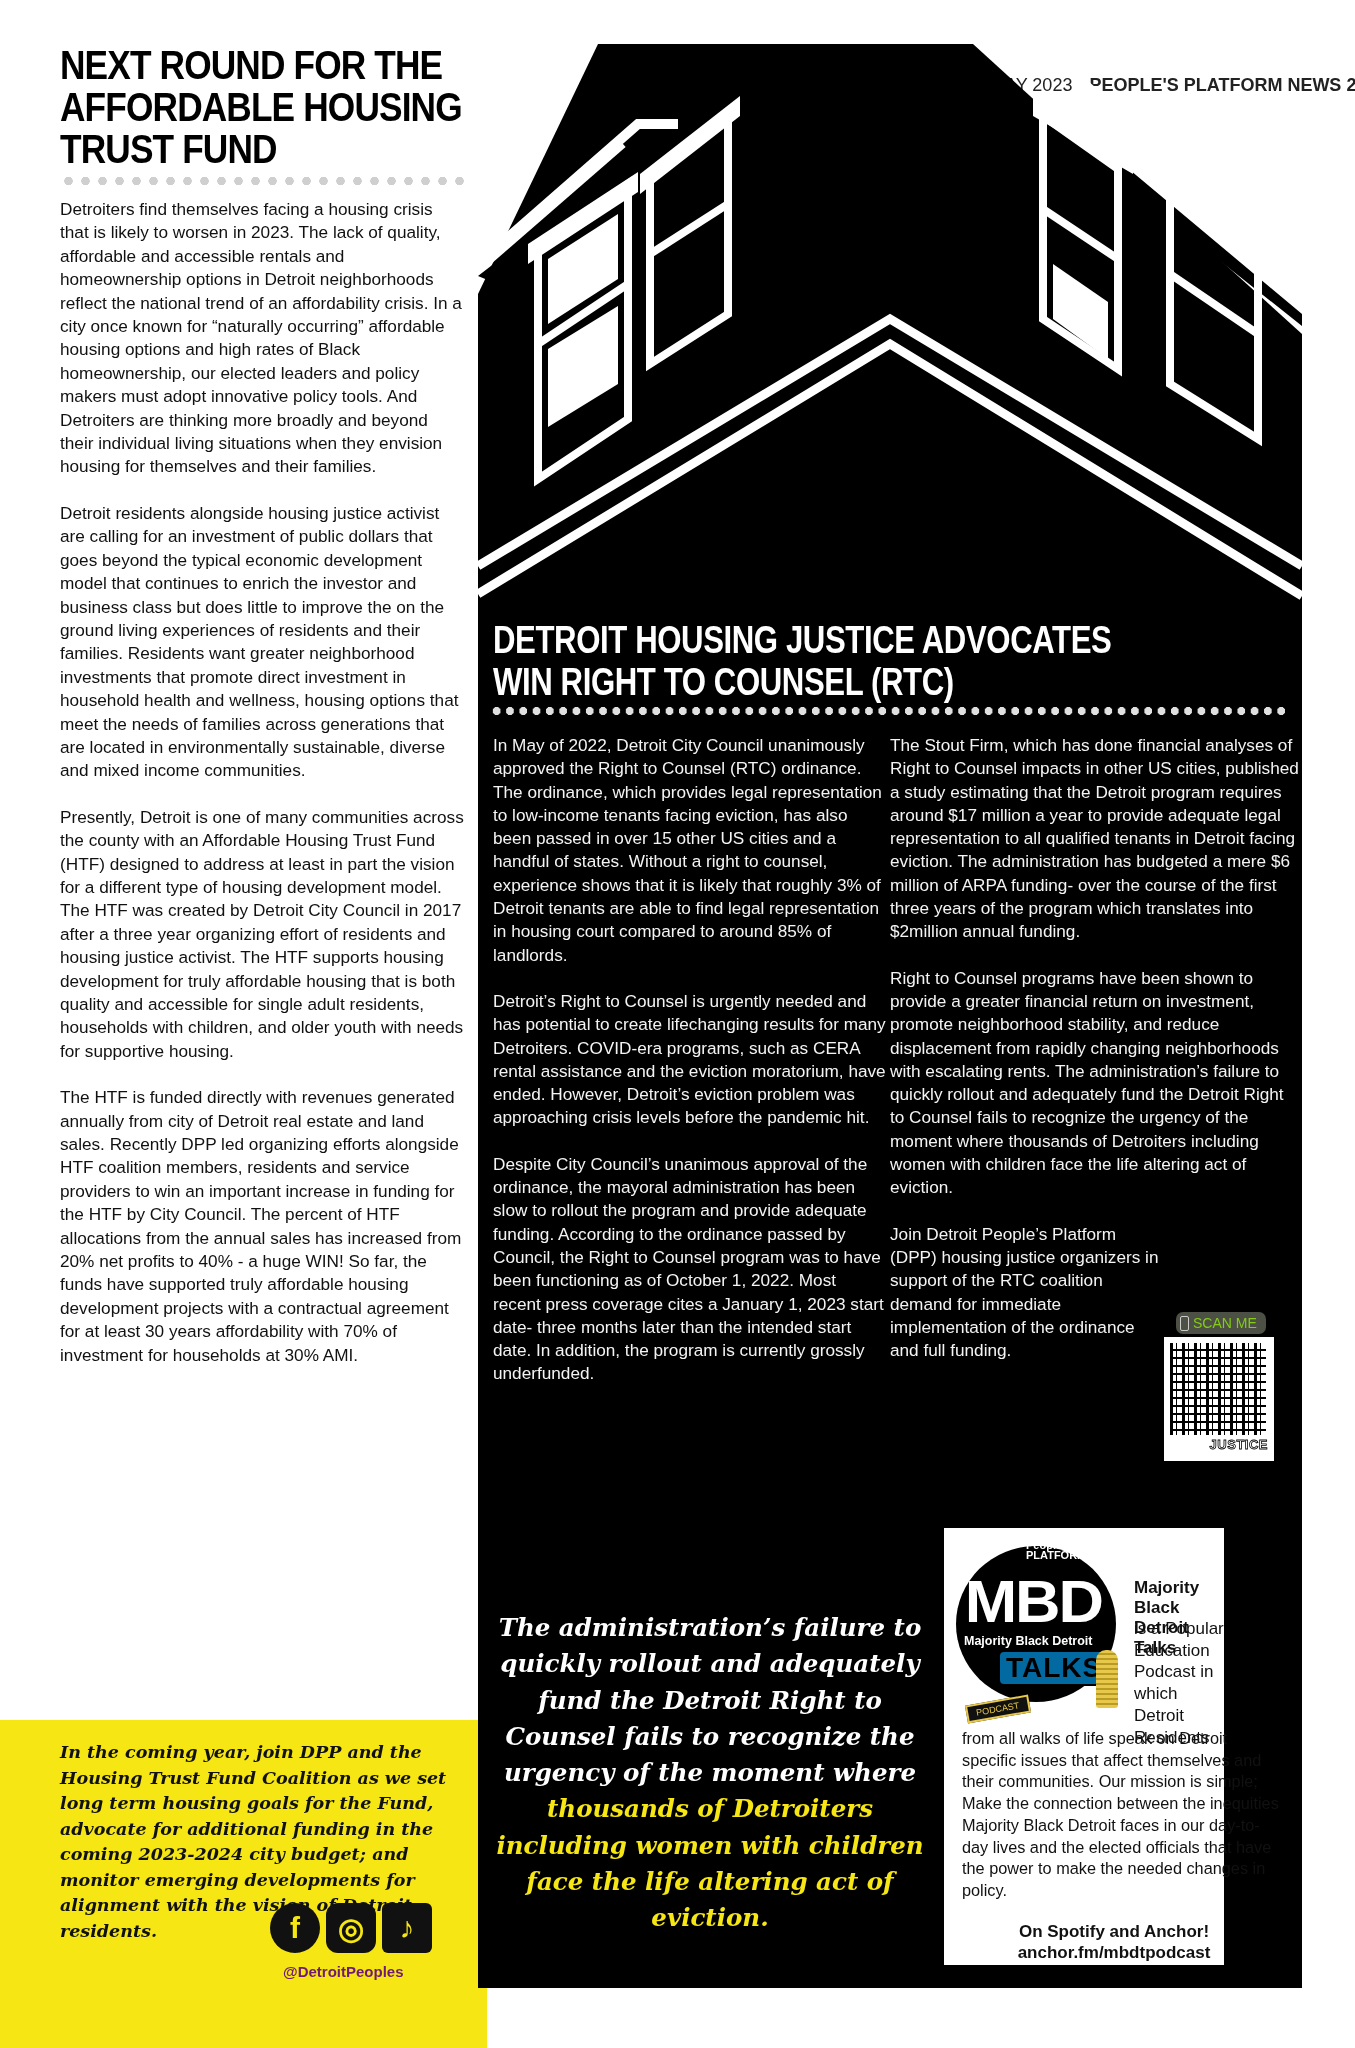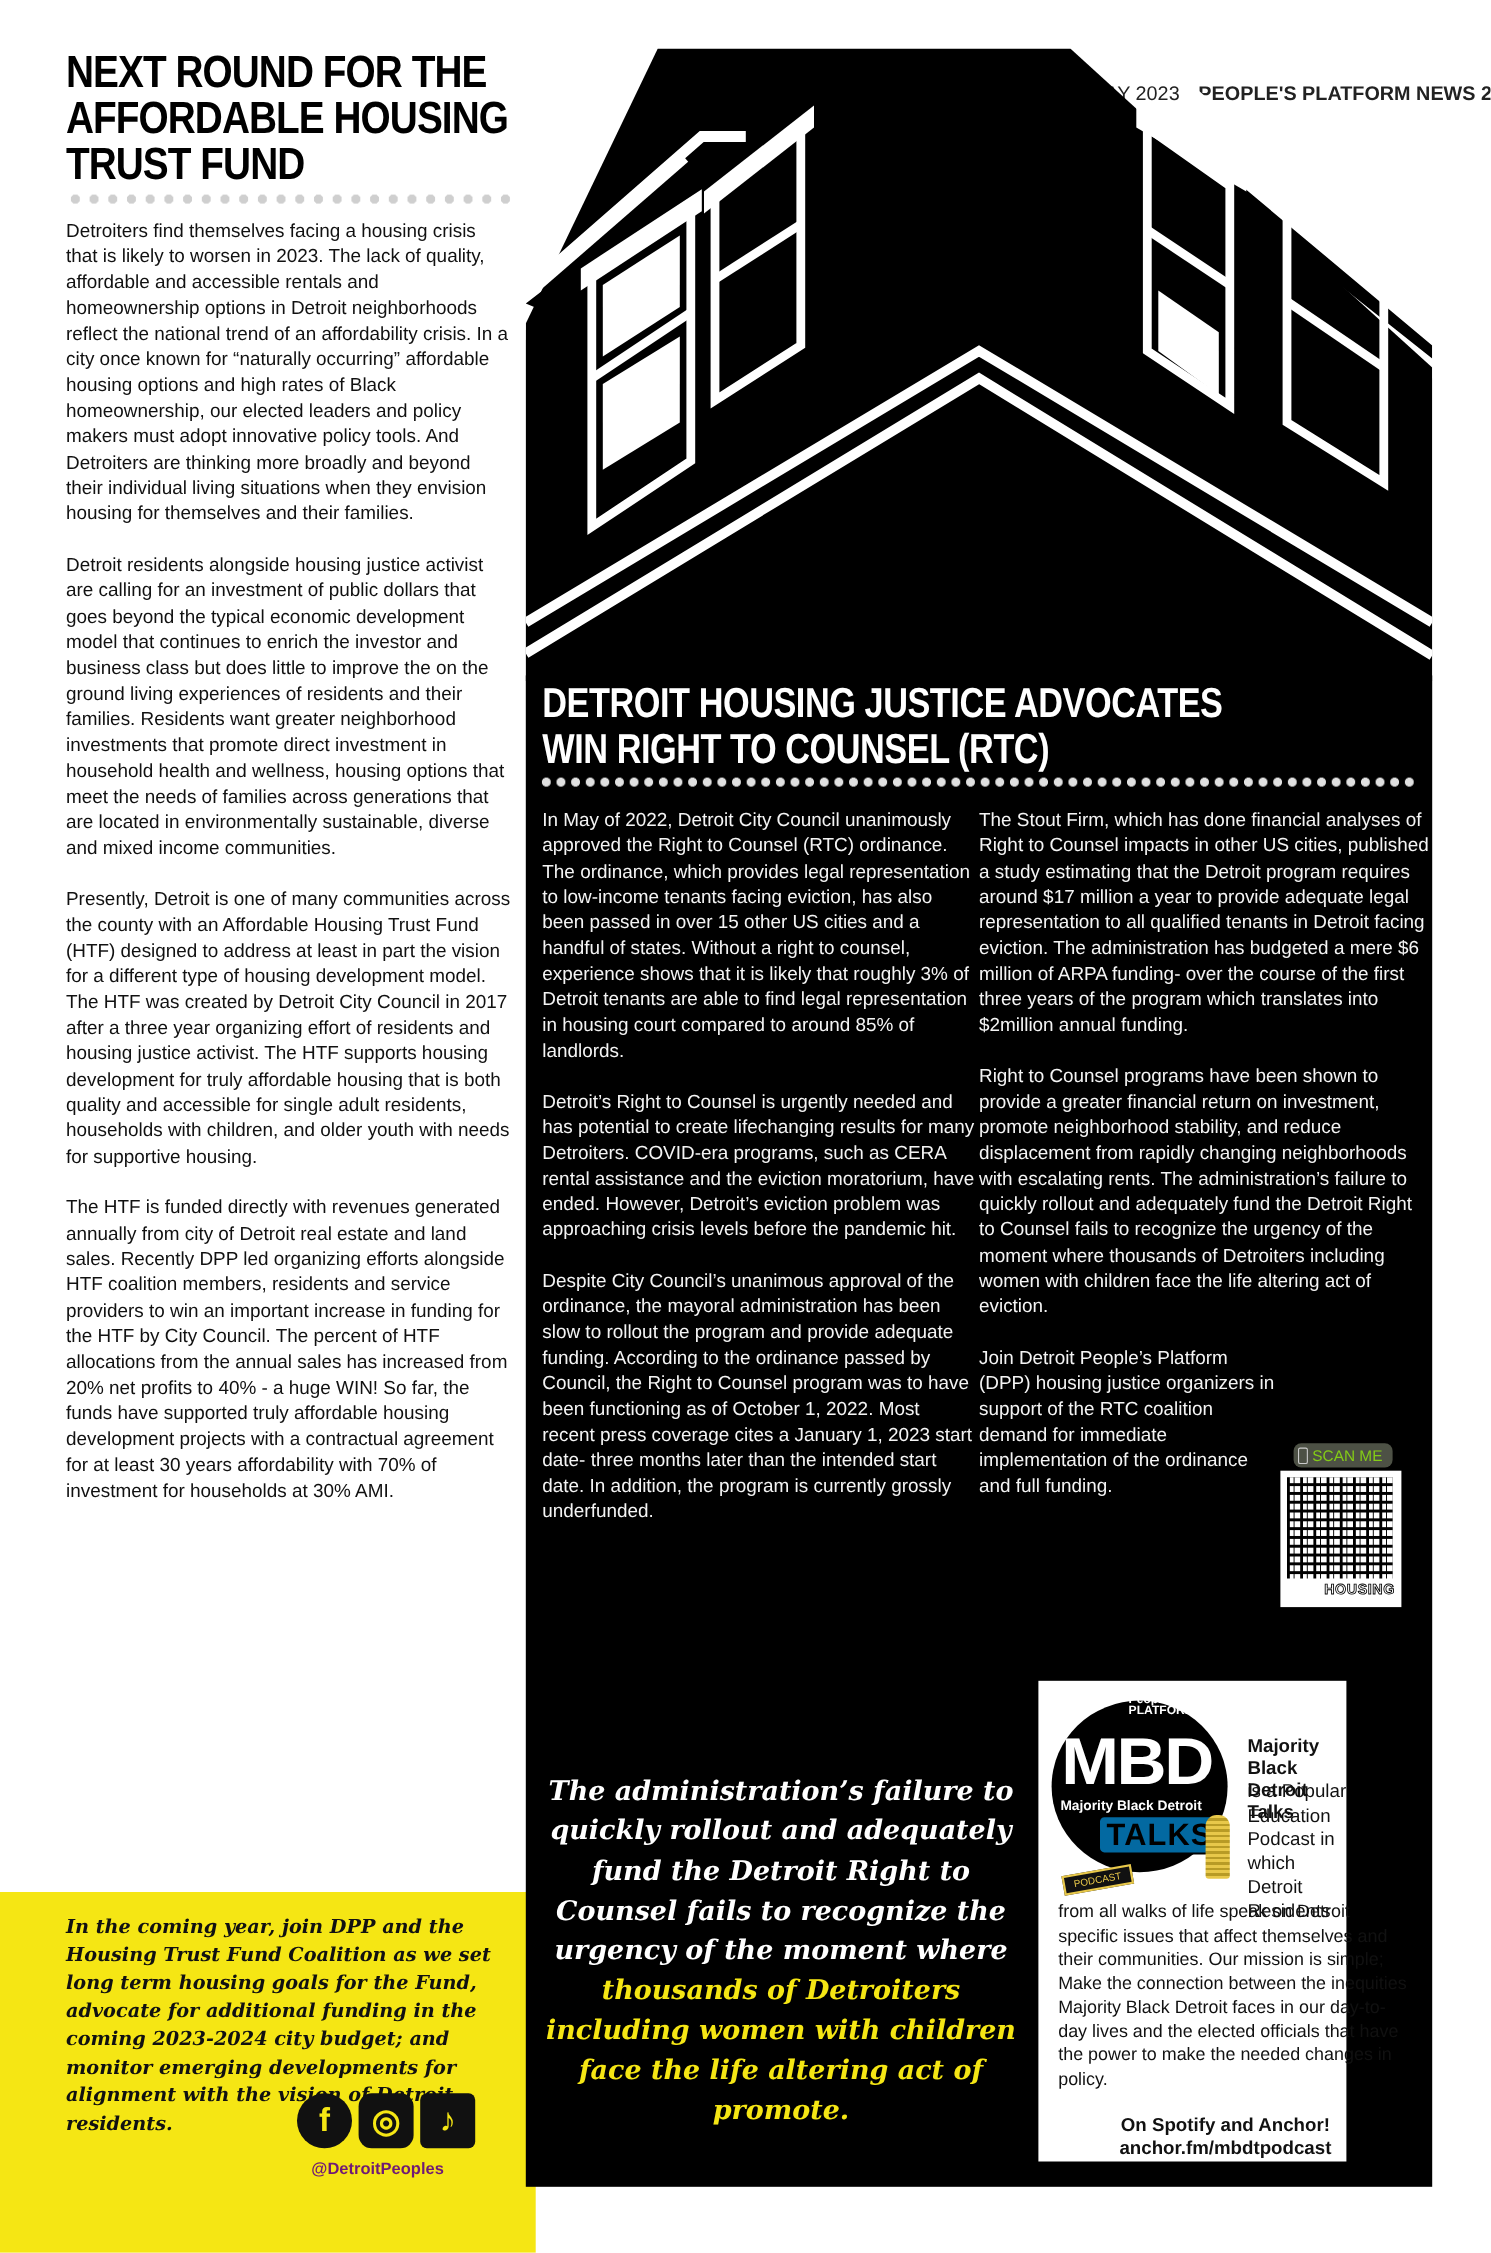--- a/index.html
+++ b/index.html
@@ -154,26 +154,26 @@
     <p class="join">Join Detroit People’s Platform (DPP) housing justice organizers in support of the RTC coalition demand for immediate implementation of the ordinance and full funding.</p>
   </div>
 
   <div class="scan">
     <div class="scan-label">
       <span class="phone"></span>
       <span>SCAN ME</span>
     </div>
     <div class="qr">
       <div class="qr-grid"></div>
-      <div class="qr-foot">HOUSING</div>
+      <div class="qr-foot">JUSTICE</div>
     </div>
   </div>
 
   <div class="pullquote">
-    <span>The administration’s failure to quickly rollout and adequately fund the Detroit Right to Counsel fails to recognize the urgency of the moment where </span><span class="hl">thousands of Detroiters including women with children face the life altering act of promote.</span>
+    <span>The administration’s failure to quickly rollout and adequately fund the Detroit Right to Counsel fails to recognize the urgency of the moment where </span><span class="hl">thousands of Detroiters including women with children face the life altering act of eviction.</span>
   </div>
 
   <div class="mbd-box">
     <div class="mbd-logo">
       <div class="circle"></div>
       <div class="pp">People's PLATFORM</div>
       <div class="big">MBD</div>
       <div class="sub">Majority Black Detroit</div>
       <div class="talks">TALKS</div>
       <div class="podcast">PODCAST</div>

